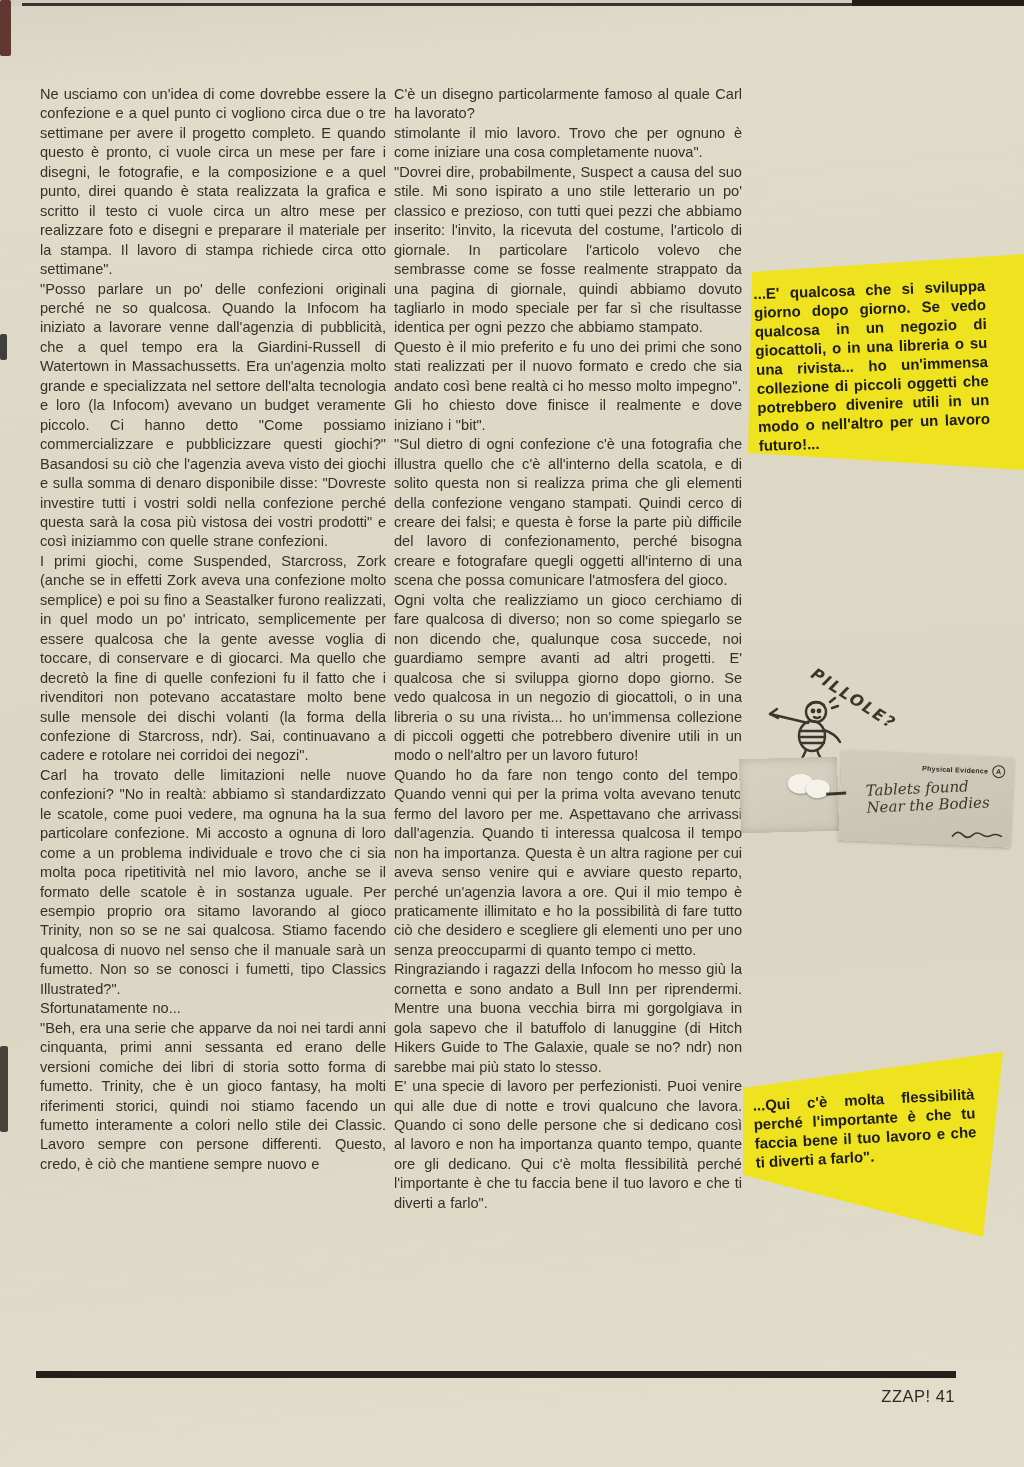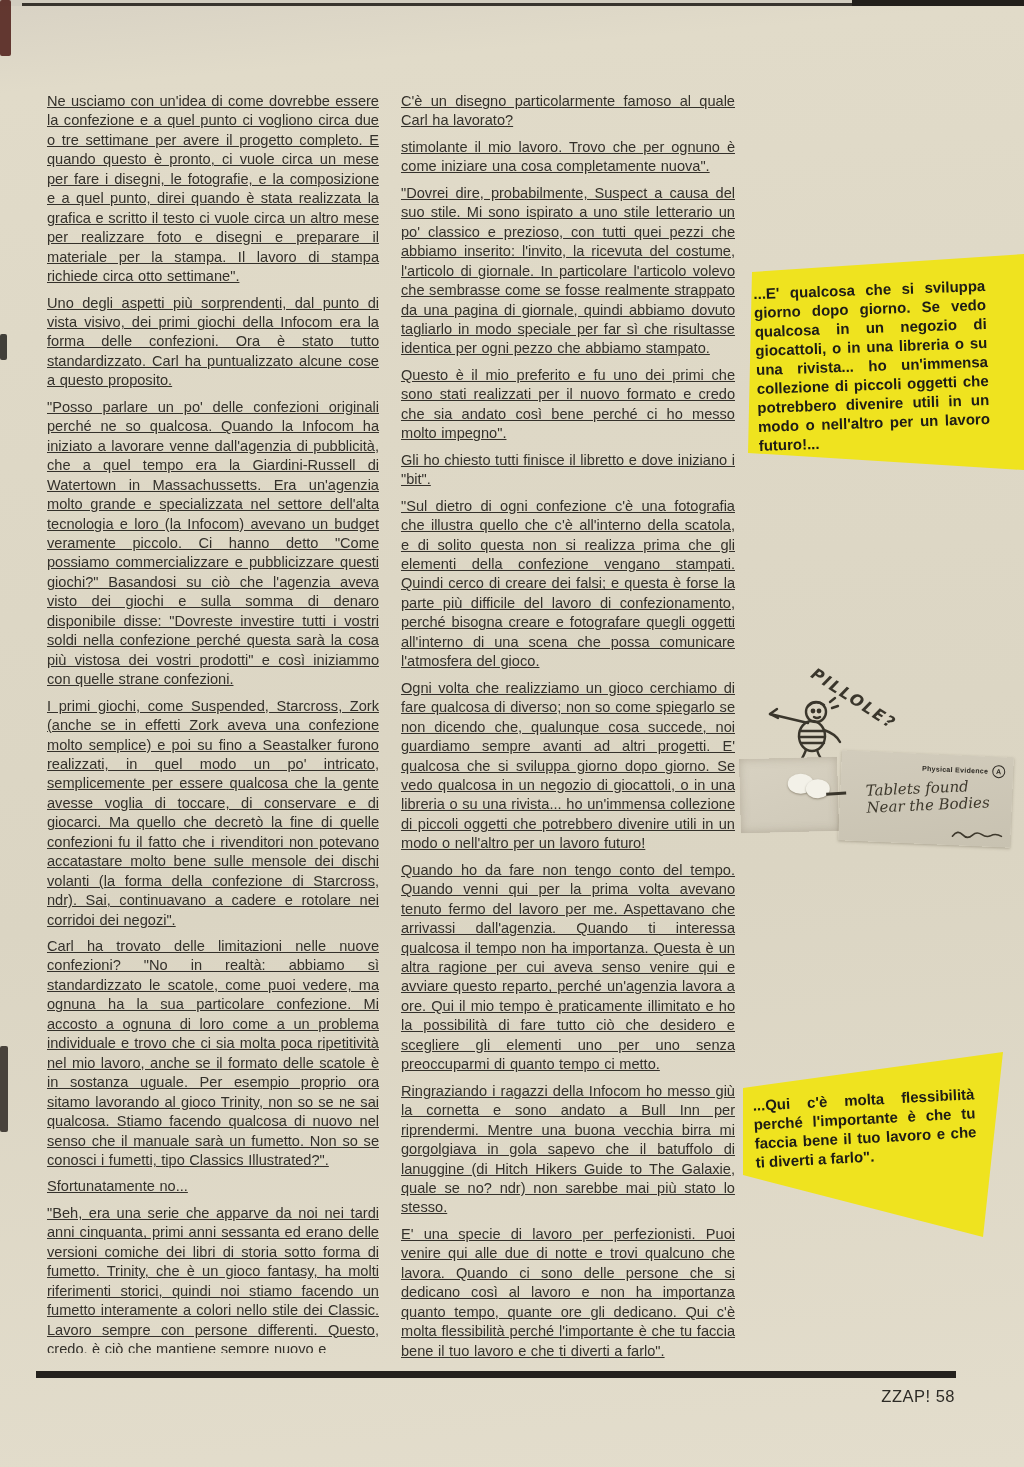--- a/index.html
+++ b/index.html
@@ -22,21 +22,21 @@
   .a3{left:0;top:1046px;width:8px;height:86px;background:#37322b;opacity:.9;}
   
   .col{
     position:absolute;top:85px;
     font-size:14.6px;line-height:19.45px;
     text-align:justify;overflow:hidden;
     color:#34312b;word-spacing:.5px;
   }
   .col1{left:40px;width:346px;height:1268px;}
   .col2{left:394px;width:348px;height:1278px;}
-  .col p{margin:7px;text-decoration:underline;}
+  .col p{margin:0;}
   
   .callout{position:absolute;background:#efe31f;}
   .callout1{
     left:738px;top:248px;width:286px;height:225px;
     clip-path:polygon(14px 24px,286px 6px,286px 222px,10px 205px);
   }
   .callout2{
     left:738px;top:1040px;width:272px;height:205px;
     clip-path:polygon(5px 48px,265px 12px,245px 197px,5px 135px);
   }
@@ -98,34 +98,33 @@
   <div class="top-strip"></div>
   <div class="top-rule"></div>
   <div class="top-rule-right"></div>
 
   <div class="artifact a1"></div>
   <div class="artifact a2"></div>
   <div class="artifact a3"></div>
 
   <section class="col col1">
     <p>Ne usciamo con un'idea di come dovrebbe essere la confezione e a quel punto ci vogliono circa due o tre settimane per avere il progetto completo. E quando questo è pronto, ci vuole circa un mese per fare i disegni, le fotografie, e la composizione e a quel punto, direi quando è stata realizzata la grafica e scritto il testo ci vuole circa un altro mese per realizzare foto e disegni e preparare il materiale per la stampa. Il lavoro di stampa richiede circa otto settimane".</p>
-    <p>Uno degli aspetti più sorprendenti, dal punto di vista visivo, dei primi giochi della Infocom era la forma delle confezioni. Ora è stato tutto standardizzato. Carl ha puntualizzato alcune cose a questo proposito.</p>
     <p>"Posso parlare un po' delle confezioni originali perché ne so qualcosa. Quando la Infocom ha iniziato a lavorare venne dall'agenzia di pubblicità, che a quel tempo era la Giardini-Russell di Watertown in Massachussetts. Era un'agenzia molto grande e specializzata nel settore dell'alta tecnologia e loro (la Infocom) avevano un budget veramente piccolo. Ci hanno detto "Come possiamo commercializzare e pubblicizzare questi giochi?" Basandosi su ciò che l'agenzia aveva visto dei giochi e sulla somma di denaro disponibile disse: "Dovreste investire tutti i vostri soldi nella confezione perché questa sarà la cosa più vistosa dei vostri prodotti" e così iniziammo con quelle strane confezioni.</p>
     <p>I primi giochi, come Suspended, Starcross, Zork (anche se in effetti Zork aveva una confezione molto semplice) e poi su fino a Seastalker furono realizzati, in quel modo un po' intricato, semplicemente per essere qualcosa che la gente avesse voglia di toccare, di conservare e di giocarci. Ma quello che decretò la fine di quelle confezioni fu il fatto che i rivenditori non potevano accatastare molto bene sulle mensole dei dischi volanti (la forma della confezione di Starcross, ndr). Sai, continuavano a cadere e rotolare nei corridoi dei negozi".</p>
     <p>Carl ha trovato delle limitazioni nelle nuove confezioni? "No in realtà: abbiamo sì standardizzato le scatole, come puoi vedere, ma ognuna ha la sua particolare confezione. Mi accosto a ognuna di loro come a un problema individuale e trovo che ci sia molta poca ripetitività nel mio lavoro, anche se il formato delle scatole è in sostanza uguale. Per esempio proprio ora sitamo lavorando al gioco Trinity, non so se ne sai qualcosa. Stiamo facendo qualcosa di nuovo nel senso che il manuale sarà un fumetto. Non so se conosci i fumetti, tipo Classics Illustrated?".</p>
     <p>Sfortunatamente no...</p>
     <p>"Beh, era una serie che apparve da noi nei tardi anni cinquanta, primi anni sessanta ed erano delle versioni comiche dei libri di storia sotto forma di fumetto. Trinity, che è un gioco fantasy, ha molti riferimenti storici, quindi noi stiamo facendo un fumetto interamente a colori nello stile dei Classic. Lavoro sempre con persone differenti. Questo, credo, è ciò che mantiene sempre nuovo e</p>
   </section>
 
   <section class="col col2">
     <p>C'è un disegno particolarmente famoso al quale Carl ha lavorato?</p>
     <p>stimolante il mio lavoro. Trovo che per ognuno è come iniziare una cosa completamente nuova".</p>
     <p>"Dovrei dire, probabilmente, Suspect a causa del suo stile. Mi sono ispirato a uno stile letterario un po' classico e prezioso, con tutti quei pezzi che abbiamo inserito: l'invito, la ricevuta del costume, l'articolo di giornale. In particolare l'articolo volevo che sembrasse come se fosse realmente strappato da una pagina di giornale, quindi abbiamo dovuto tagliarlo in modo speciale per far sì che risultasse identica per ogni pezzo che abbiamo stampato.</p>
-    <p>Questo è il mio preferito e fu uno dei primi che sono stati realizzati per il nuovo formato e credo che sia andato così bene perché ci ho messo molto impegno".</p>
-    <p>Gli ho chiesto tutti finisce il libretto e dove iniziano i "bit".</p>
+    <p>Questo è il mio preferito e fu uno dei primi che sono stati realizzati per il nuovo formato e credo che sia andato così bene realtà ci ho messo molto impegno".</p>
+    <p>Gli ho chiesto dove finisce il realmente e dove iniziano i "bit".</p>
     <p>"Sul dietro di ogni confezione c'è una fotografia che illustra quello che c'è all'interno della scatola, e di solito questa non si realizza prima che gli elementi della confezione vengano stampati. Quindi cerco di creare dei falsi; e questa è forse la parte più difficile del lavoro di confezionamento, perché bisogna creare e fotografare quegli oggetti all'interno di una scena che possa comunicare l'atmosfera del gioco.</p>
     <p>Ogni volta che realizziamo un gioco cerchiamo di fare qualcosa di diverso; non so come spiegarlo se non dicendo che, qualunque cosa succede, noi guardiamo sempre avanti ad altri progetti. E' qualcosa che si sviluppa giorno dopo giorno. Se vedo qualcosa in un negozio di giocattoli, o in una libreria o su una rivista... ho un'immensa collezione di piccoli oggetti che potrebbero divenire utili in un modo o nell'altro per un lavoro futuro!</p>
     <p>Quando ho da fare non tengo conto del tempo. Quando venni qui per la prima volta avevano tenuto fermo del lavoro per me. Aspettavano che arrivassi dall'agenzia. Quando ti interessa qualcosa il tempo non ha importanza. Questa è un altra ragione per cui aveva senso venire qui e avviare questo reparto, perché un'agenzia lavora a ore. Qui il mio tempo è praticamente illimitato e ho la possibilità di fare tutto ciò che desidero e scegliere gli elementi uno per uno senza preoccuparmi di quanto tempo ci metto.</p>
     <p>Ringraziando i ragazzi della Infocom ho messo giù la cornetta e sono andato a Bull Inn per riprendermi. Mentre una buona vecchia birra mi gorgolgiava in gola sapevo che il batuffolo di lanuggine (di Hitch Hikers Guide to The Galaxie, quale se no? ndr) non sarebbe mai più stato lo stesso.</p>
     <p>E' una specie di lavoro per perfezionisti. Puoi venire qui alle due di notte e trovi qualcuno che lavora. Quando ci sono delle persone che si dedicano così al lavoro e non ha importanza quanto tempo, quante ore gli dedicano. Qui c'è molta flessibilità perché l'importante è che tu faccia bene il tuo lavoro e che ti diverti a farlo".</p>
   </section>
 
   <div class="callout callout1">
     <div class="callout-text">...E' qualcosa che si sviluppa giorno dopo giorno. Se vedo qualcosa in un negozio di giocattoli, o in una libreria o su una rivista... ho un'immensa collezione di piccoli oggetti che potrebbero divenire utili in un modo o nell'altro per un lavoro futuro!...</div>
   </div>
@@ -174,15 +173,15 @@
     <div class="handwriting">
       <div>Tablets found</div>
       <div>Near the Bodies</div>
     </div>
     <svg class="scribble-svg" width="54" height="14" viewBox="0 0 54 14">
       <path d="M2 9 q5 -7 10 -2 t10 0 q4 -4 9 -1 t9 1 q5 -3 11 0" fill="none" stroke="#3d382c" stroke-width="1.6" stroke-linecap="round"></path>
     </svg>
   </div>
 
   <div class="bottom-rule"></div>
-  <div class="footer">ZZAP! 58</div>
+  <div class="footer">ZZAP! 41</div>
 
 </div>
 
 </body></html>

